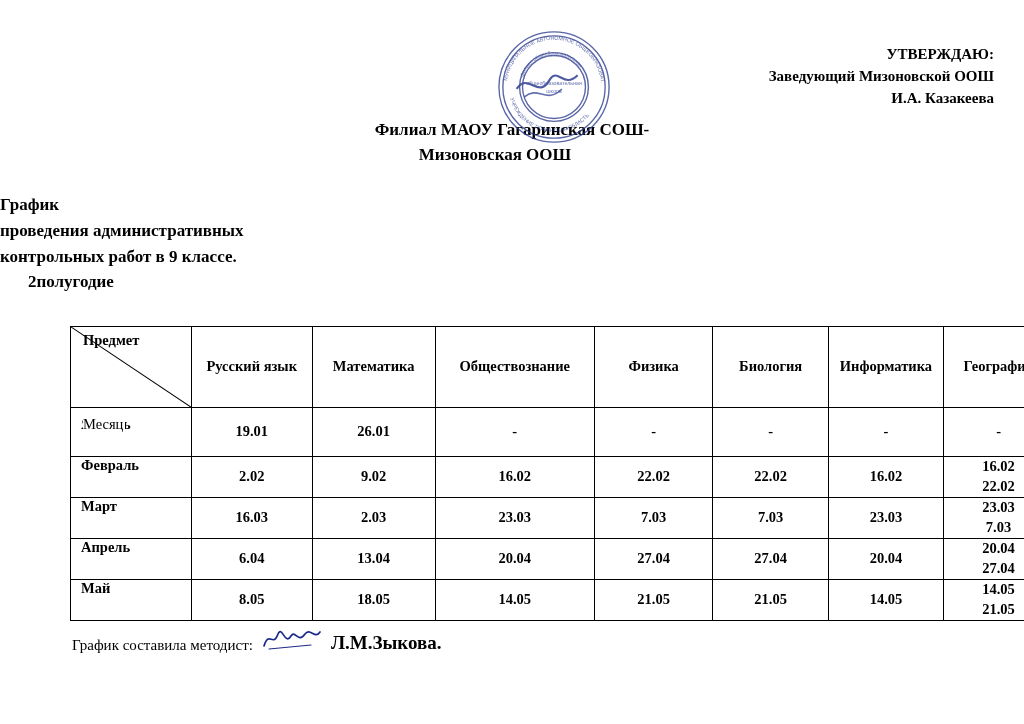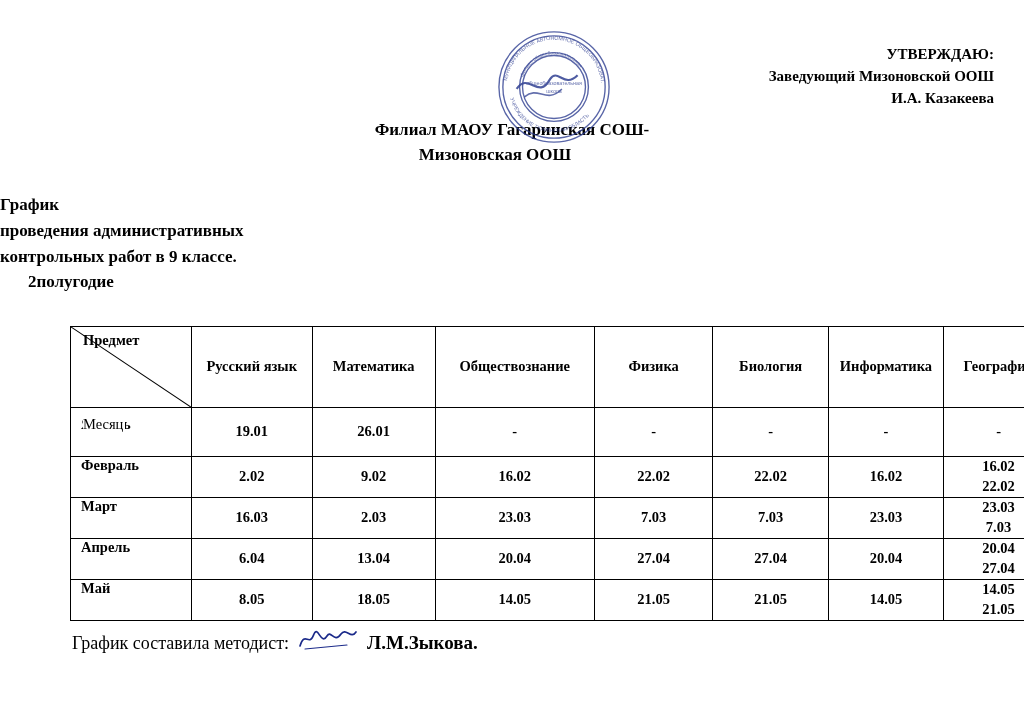--- a/index.html
+++ b/index.html
@@ -142,21 +142,21 @@
   
   .footer {
     position: absolute;
     top: 628px;
     left: 72px;
     font-size: 15px;
     display: flex;
     align-items: flex-end;
     gap: 8px;
   }
-  .footer .lbl { font-size: 18px; }
+  .footer .lbl { font-size: 15px; }
   .footer .sign {
     width: 62px;
     height: 26px;
     position: relative;
     top: -2px;
   }
   .footer .name { font-size: 19px; font-weight: bold; }
 </style>
 </head>
 <body>

